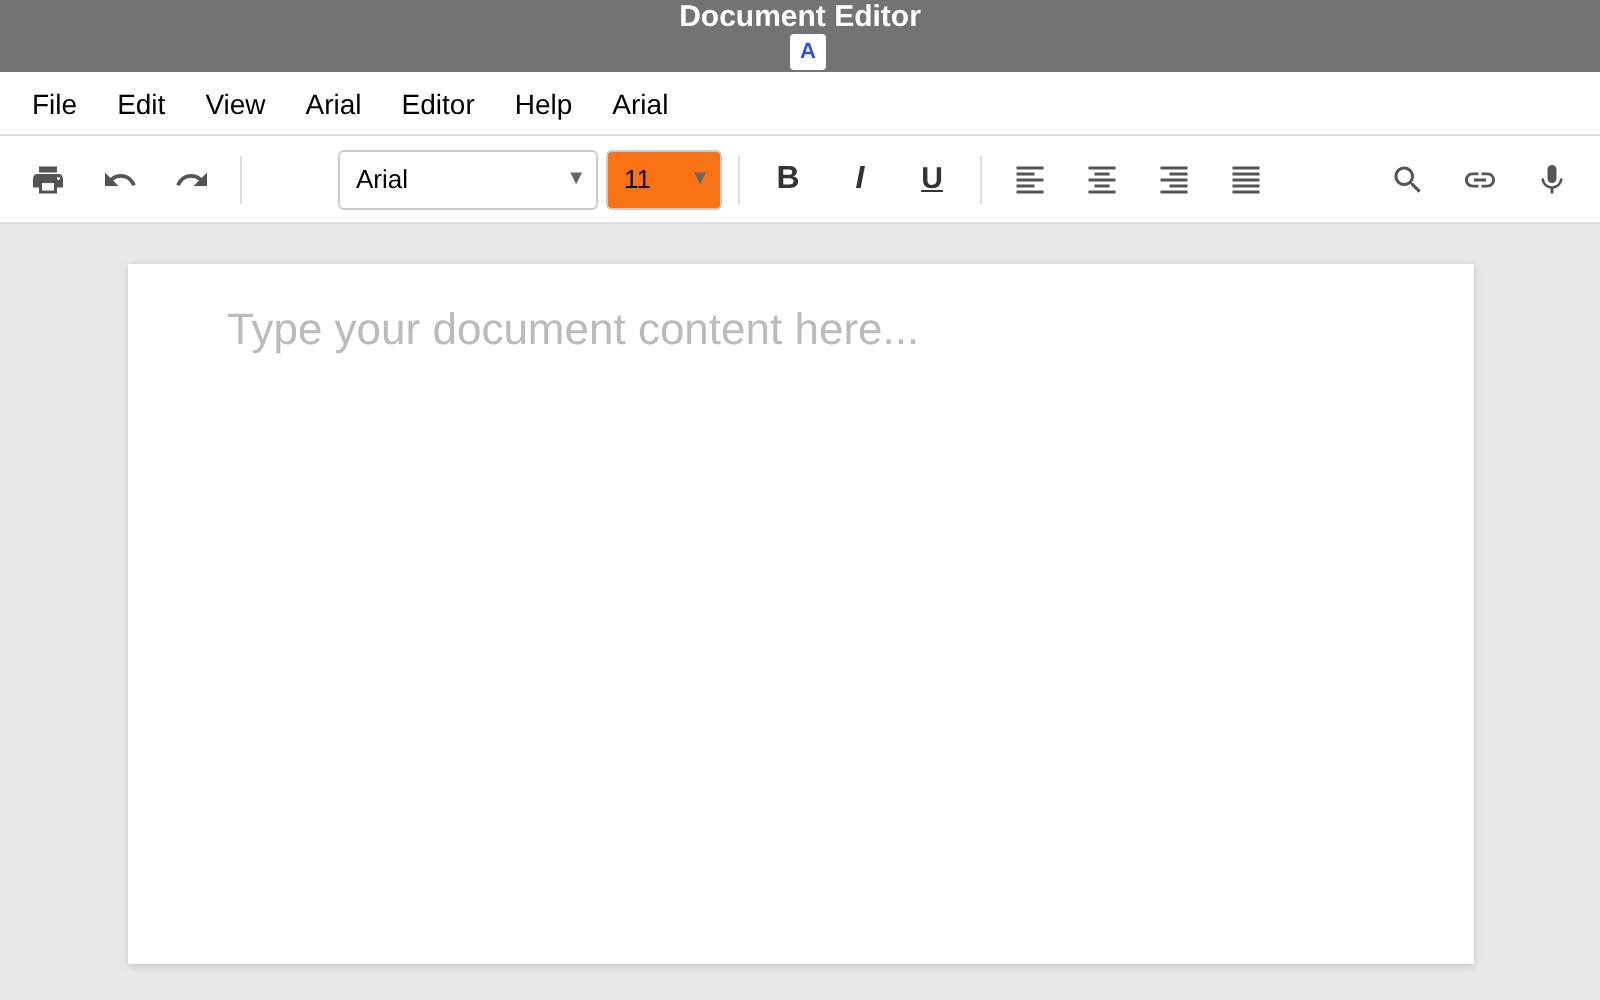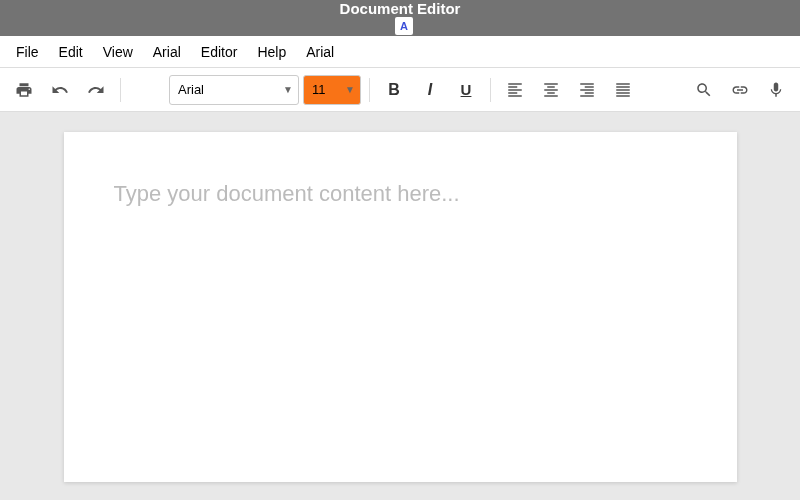--- a/index.html
+++ b/index.html
@@ -155,21 +155,21 @@
       justify-content: center;
       padding: 20px;
       height: calc(500px - 36px - 32px - 44px);
       overflow: auto;
     }
     #document-page {
       background: white;
       width: 673px;
       min-height: 350px;
       box-shadow: 0 1px 4px rgba(0,0,0,0.15);
-      padding: 49px 50px;
+      padding: 20px 50px;
       position: relative;
     }
     #document-placeholder {
       color: #bbb;
       font-size: 22px;
       font-style: normal;
     }
 
     
     .icon-svg {

